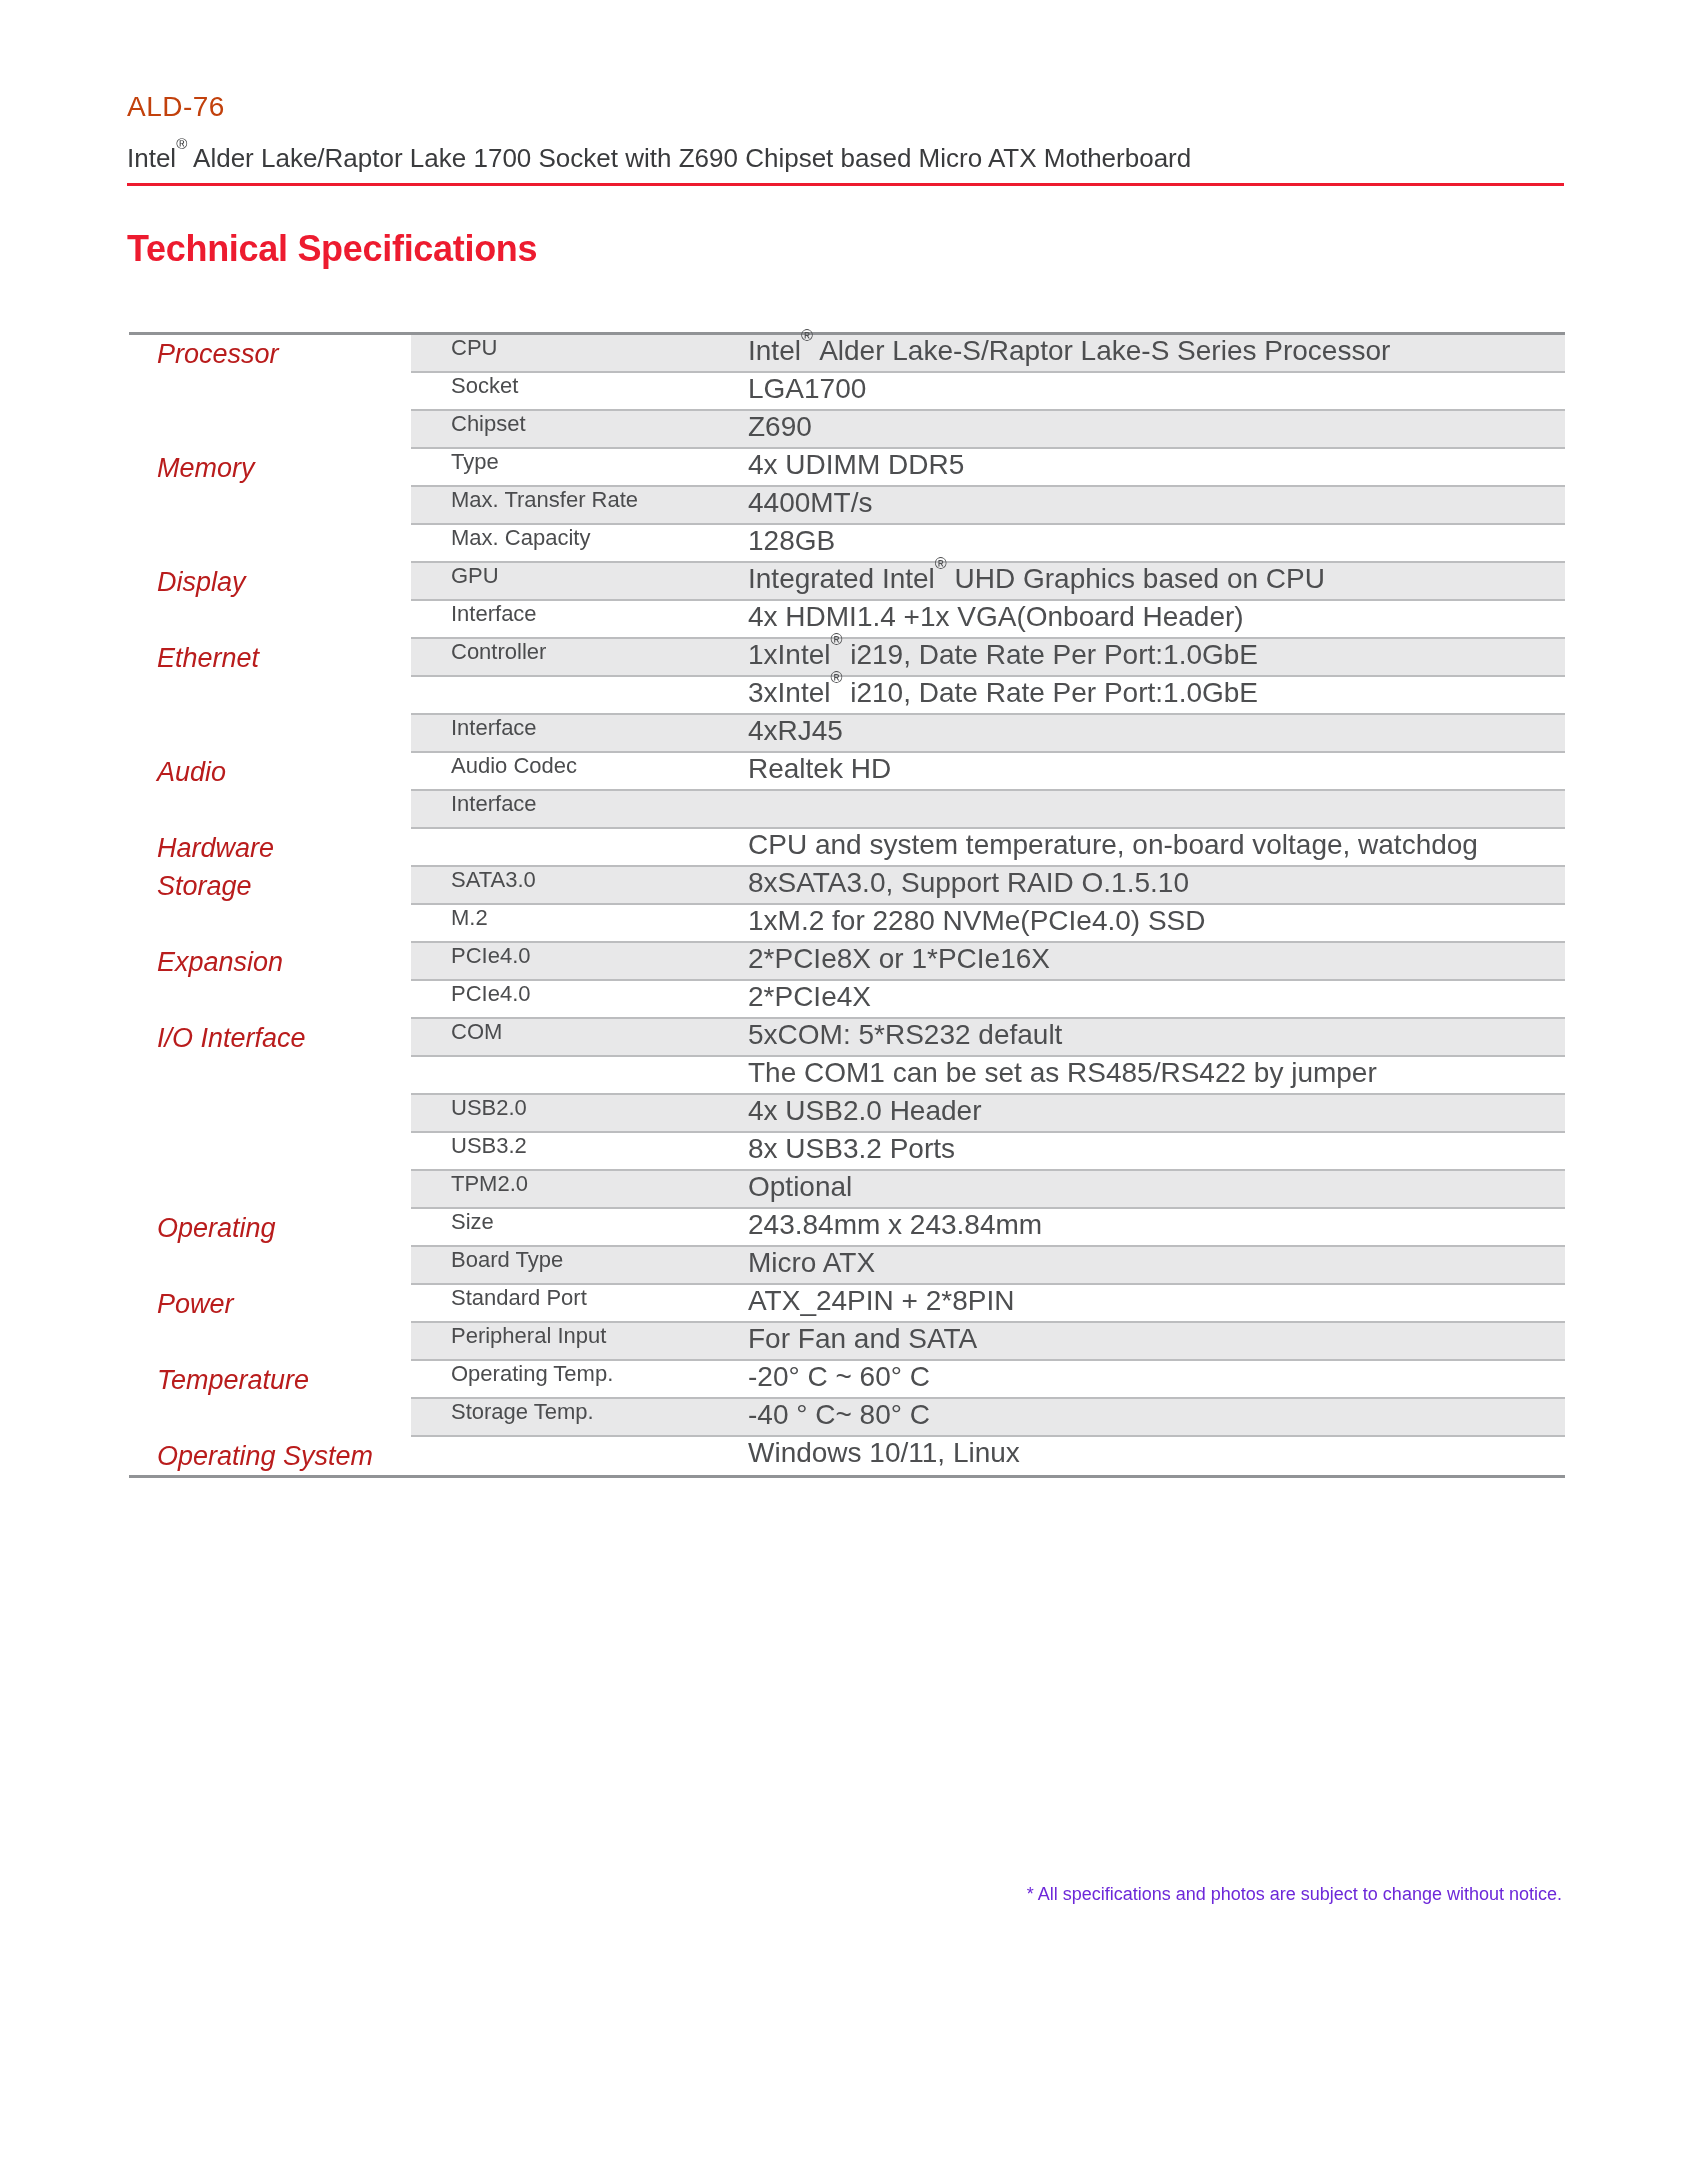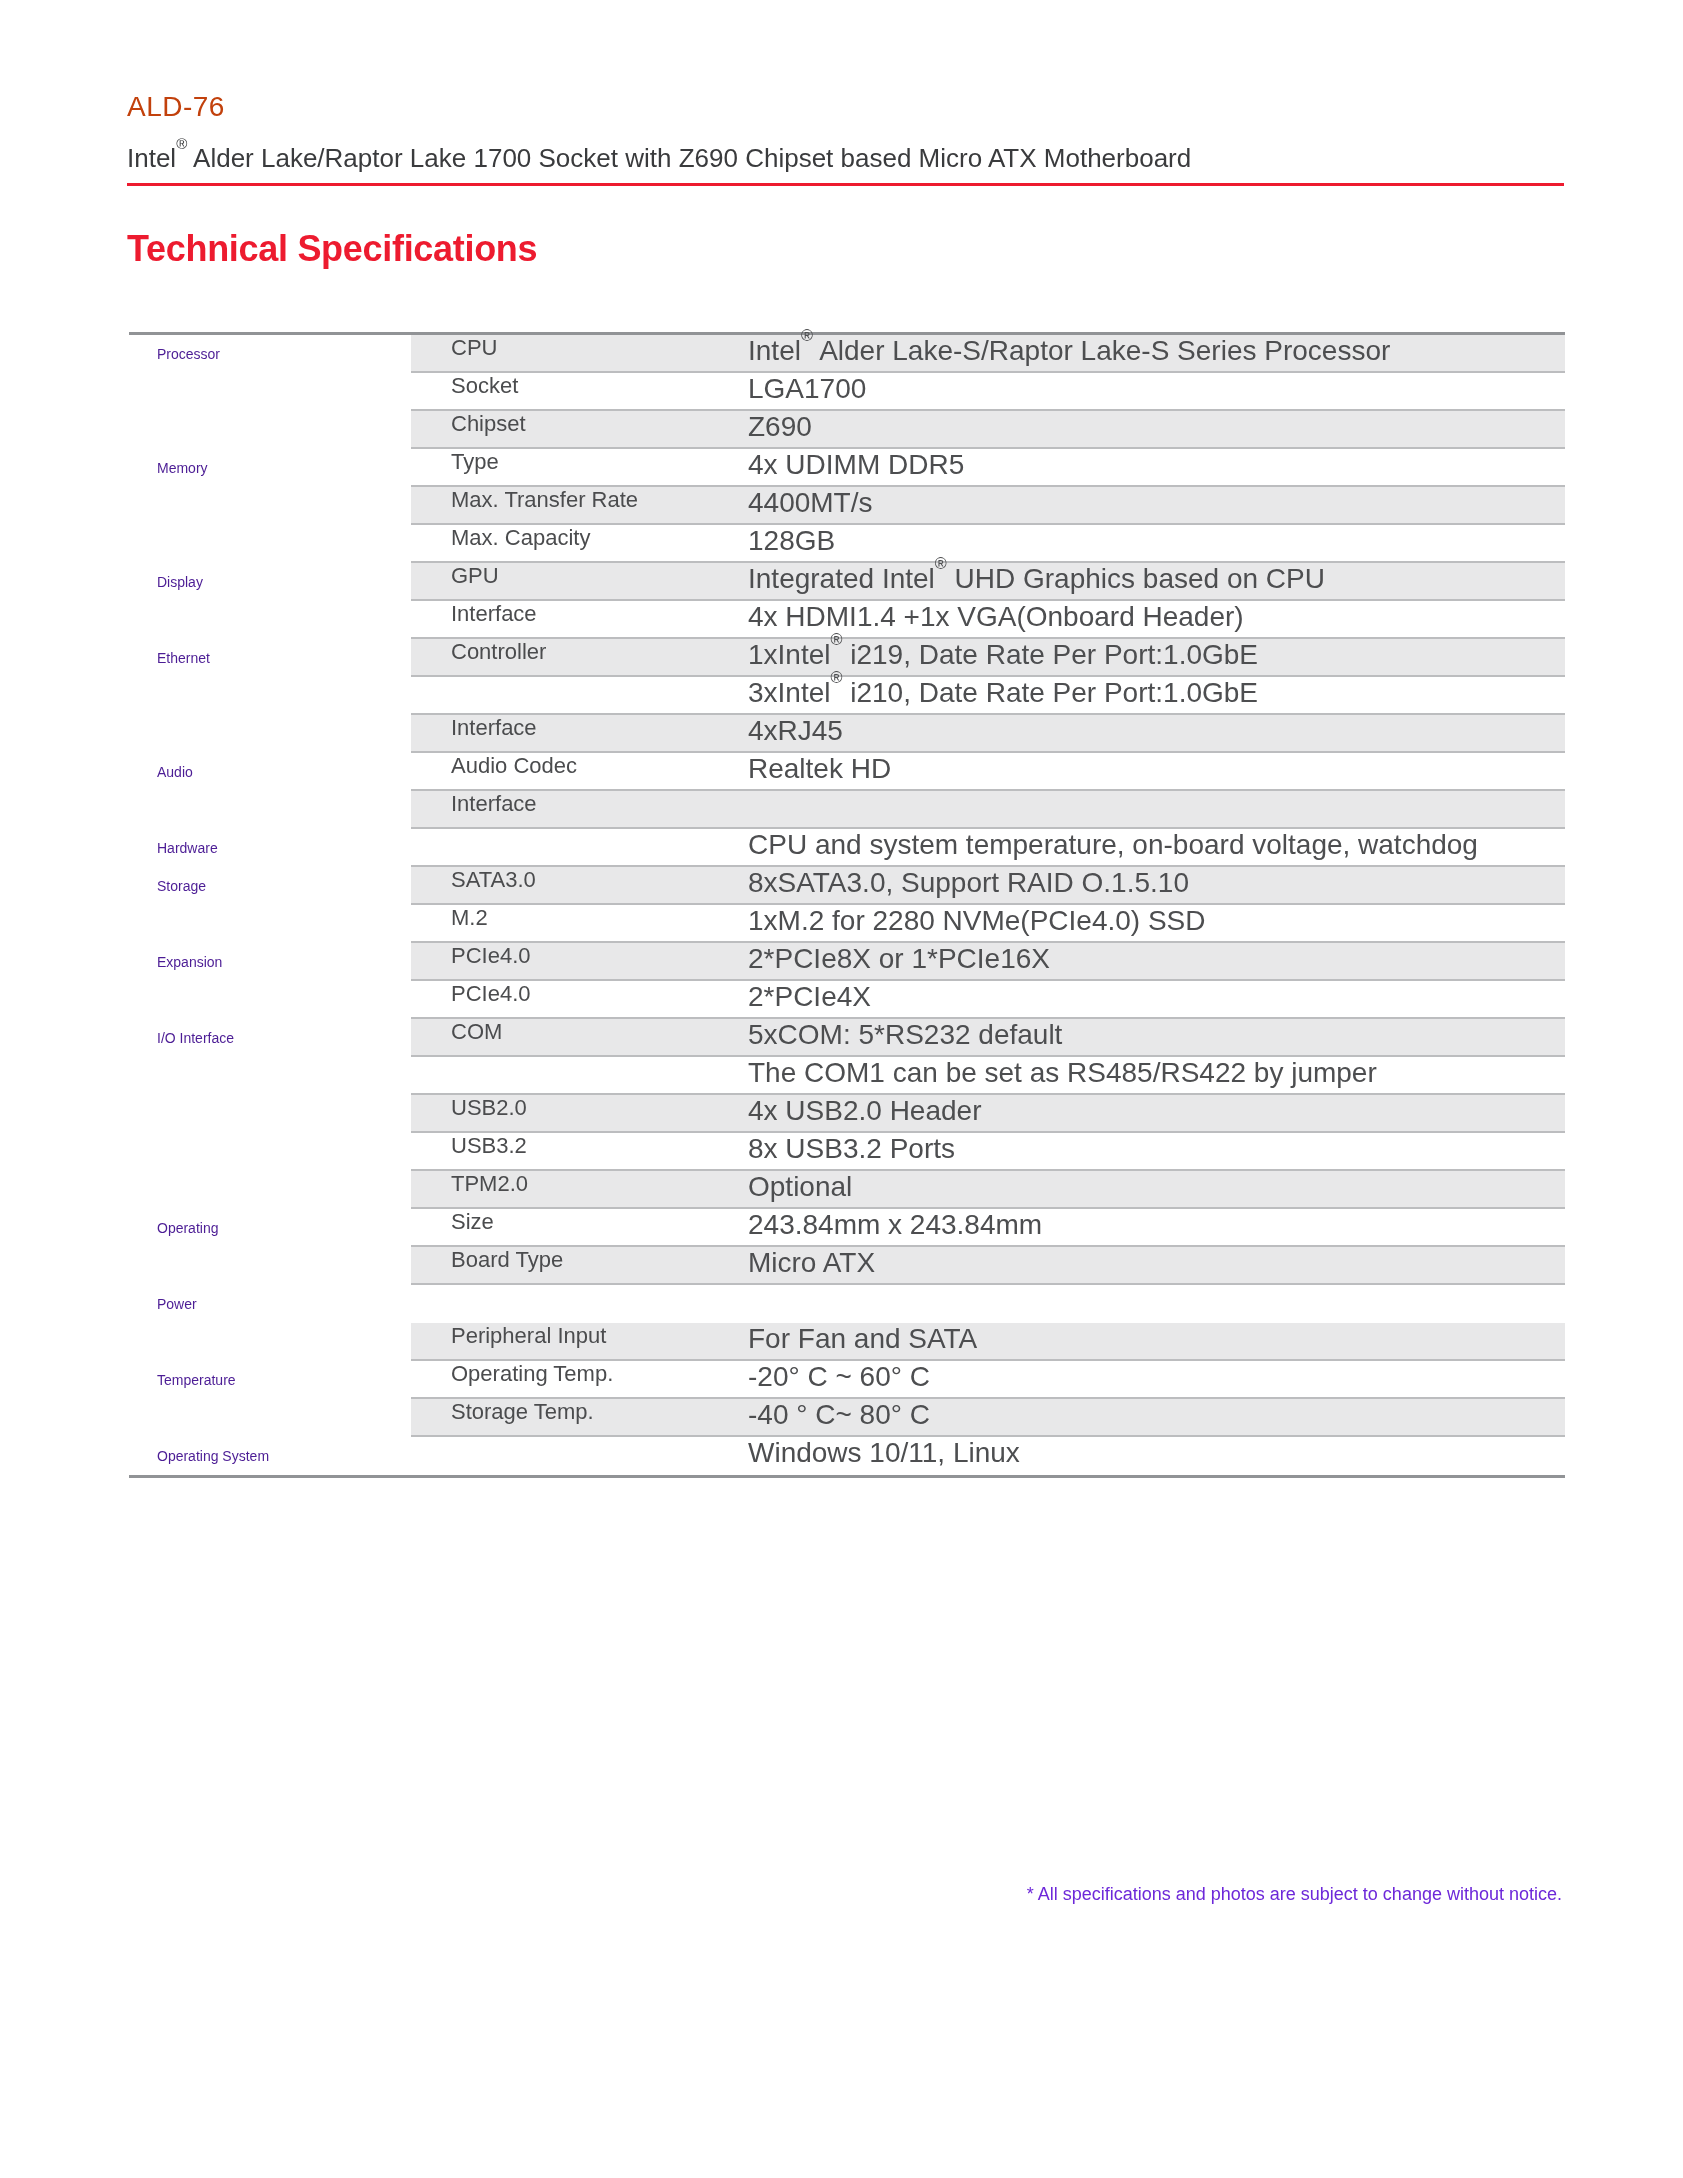--- a/index.html
+++ b/index.html
@@ -22,21 +22,21 @@
     position:absolute; top:228px; left:127px;
     font-size:36px; color:#ed1b2f; letter-spacing:-0.3px;
   }
   .spec-table {
     position:absolute; top:332px; left:129px; width:1436px;
     border-top:3px solid #919396; border-bottom:3px solid #919396;
   }
   .row { display:flex; height:38px; align-items:stretch; }
   .cat {
     width:282px; display:flex; align-items:center;
-    padding-left:28px; font-size:14px; color:#4c1d95;
+    padding-left:28px; font-size:27px; color:#b91c1c;font-style:italic;
   }
   .band {
     flex:1; display:flex; align-items:flex-start;
     border-bottom:2px solid #bcbdbf;
   }
   .row:nth-child(odd) .band { background:#e8e8e9; }
   .row:last-child .band { border-bottom:none; }
   .attr {
     width:337px; padding-left:40px; font-size:22px; color:#4b4c4e;
   }
@@ -229,20 +229,24 @@
   </div>
   <div class="row">
     <div class="cat"></div>
     <div class="band">
       <div class="attr">Board Type</div>
       <div class="val">Micro ATX</div>
     </div>
   </div>
   <div class="row">
     <div class="cat">Power</div>
+    <div class="band">
+      <div class="attr">Standard Port</div>
+      <div class="val">ATX_24PIN + 2*8PIN</div>
+    </div>
   </div>
   <div class="row">
     <div class="cat"></div>
     <div class="band">
       <div class="attr">Peripheral Input</div>
       <div class="val">For Fan and SATA</div>
     </div>
   </div>
   <div class="row">
     <div class="cat">Temperature</div>

